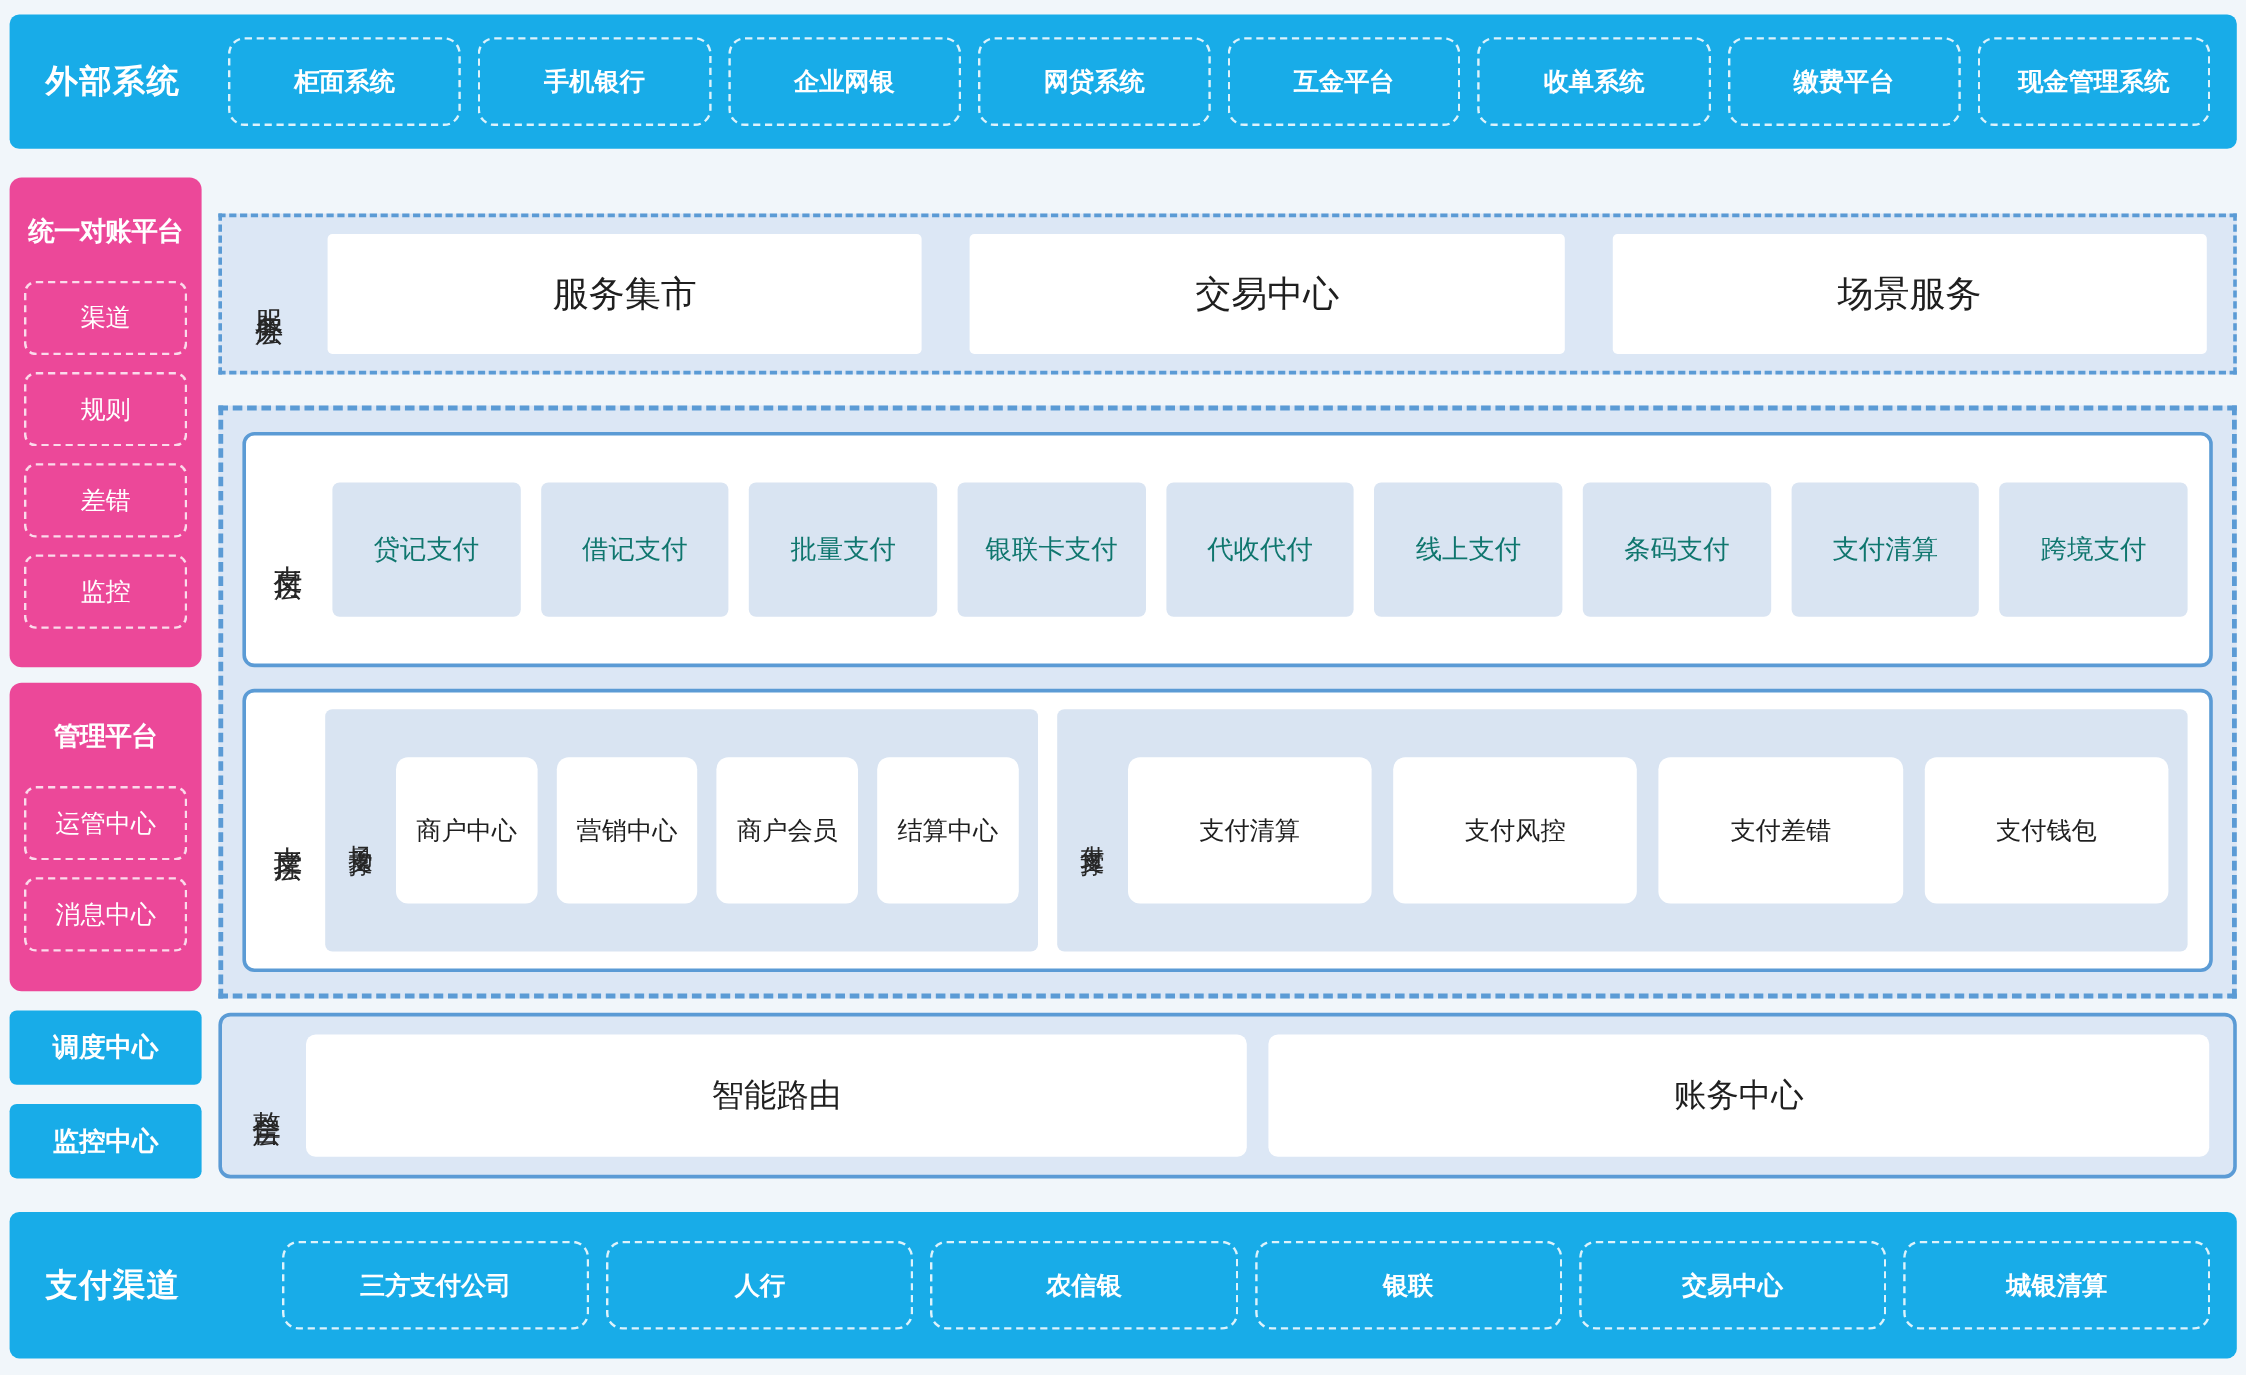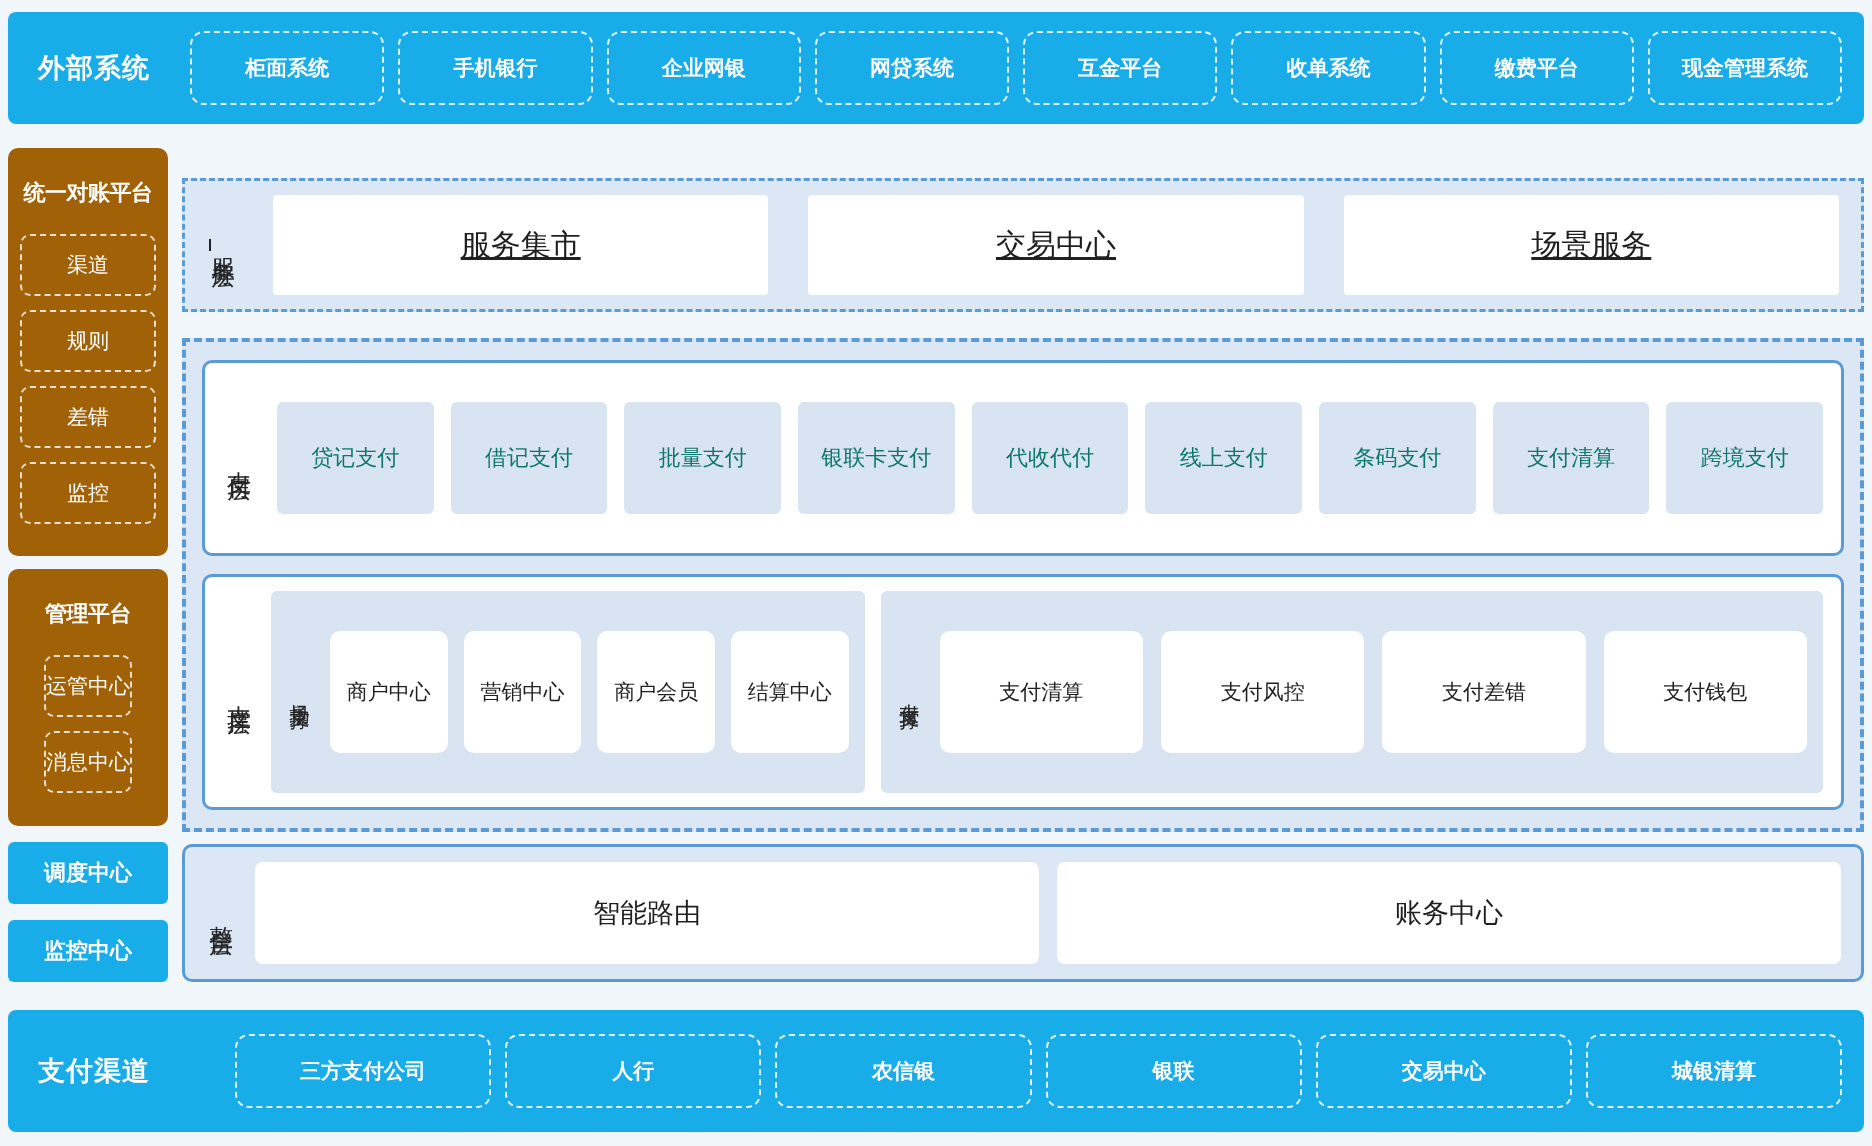--- a/index.html
+++ b/index.html
@@ -35,37 +35,37 @@
   .top-bar { height: 112px; }
   .bottom-bar { height: 122px; margin-top: 28px; }
   .bottom-bar .bar-title { flex: 0 0 185px; }
 
   
   .middle { display: flex; gap: 14px; margin-top: 24px; height: 834px; flex: 0 0 auto; }
 
   
   .left-col { flex: 0 0 160px; display: flex; flex-direction: column; }
   .side-panel {
-    background: #a16207; border-radius: 10px;
+    background: #ec4899; border-radius: 10px;
     display: flex; flex-direction: column;
     padding: 20px 12px 14px 12px;
   }
   .side-title {
     color: #fff; font-weight: bold; font-size: 22px;
     text-align: center; letter-spacing: -0.5px;
     margin: 10px 0 26px 0; flex: 0 0 auto;
   }
   .side-items { display: flex; flex-direction: column; gap: 14px; flex: 1; justify-content: flex-start; }
   .side-item {
     height: 62px; border: 2px dashed rgba(255,255,255,0.8); border-radius: 10px;
     display: flex; align-items: center; justify-content: center;
     color: #fff; font-size: 21px; font-weight: 500;
   }
   .panel-reconciliation { height: 422px; }
-  .panel-management { height: 266px; margin-top: 13px; align-items: center; }
+  .panel-management { height: 266px; margin-top: 13px; }
   .solid-block {
     height: 62px; background: #18ace8; border-radius: 6px; margin-top: 16px;
     display: flex; align-items: center; justify-content: center;
     color: #fff; font-size: 22px; font-weight: bold; flex: 0 0 auto;
   }
 
   
   .main-col { flex: 1; display: flex; flex-direction: column; }
 
   .layer-label {
@@ -73,21 +73,20 @@
     font-size: 24px; color: #262626; letter-spacing: 4px;
     flex: 0 0 auto; display: flex; align-items: center; justify-content: center;
   }
 
   .service-box {
     margin-top: 30px; height: 134px;
     background: #dce7f5;
     border: 3px dashed #5b9bd5;
     display: flex; align-items: center; gap: 34px;
     padding: 0 22px;
-    text-decoration: underline;
   }
   .service-card {
     flex: 1; height: 100px; background: #fff; border-radius: 4px;
     display: flex; align-items: center; justify-content: center;
     font-size: 30px; color: #1f1f1f;
   }
 
   .dashed-wrap {
     margin-top: 26px; height: 494px;
     background: #dce7f5;

